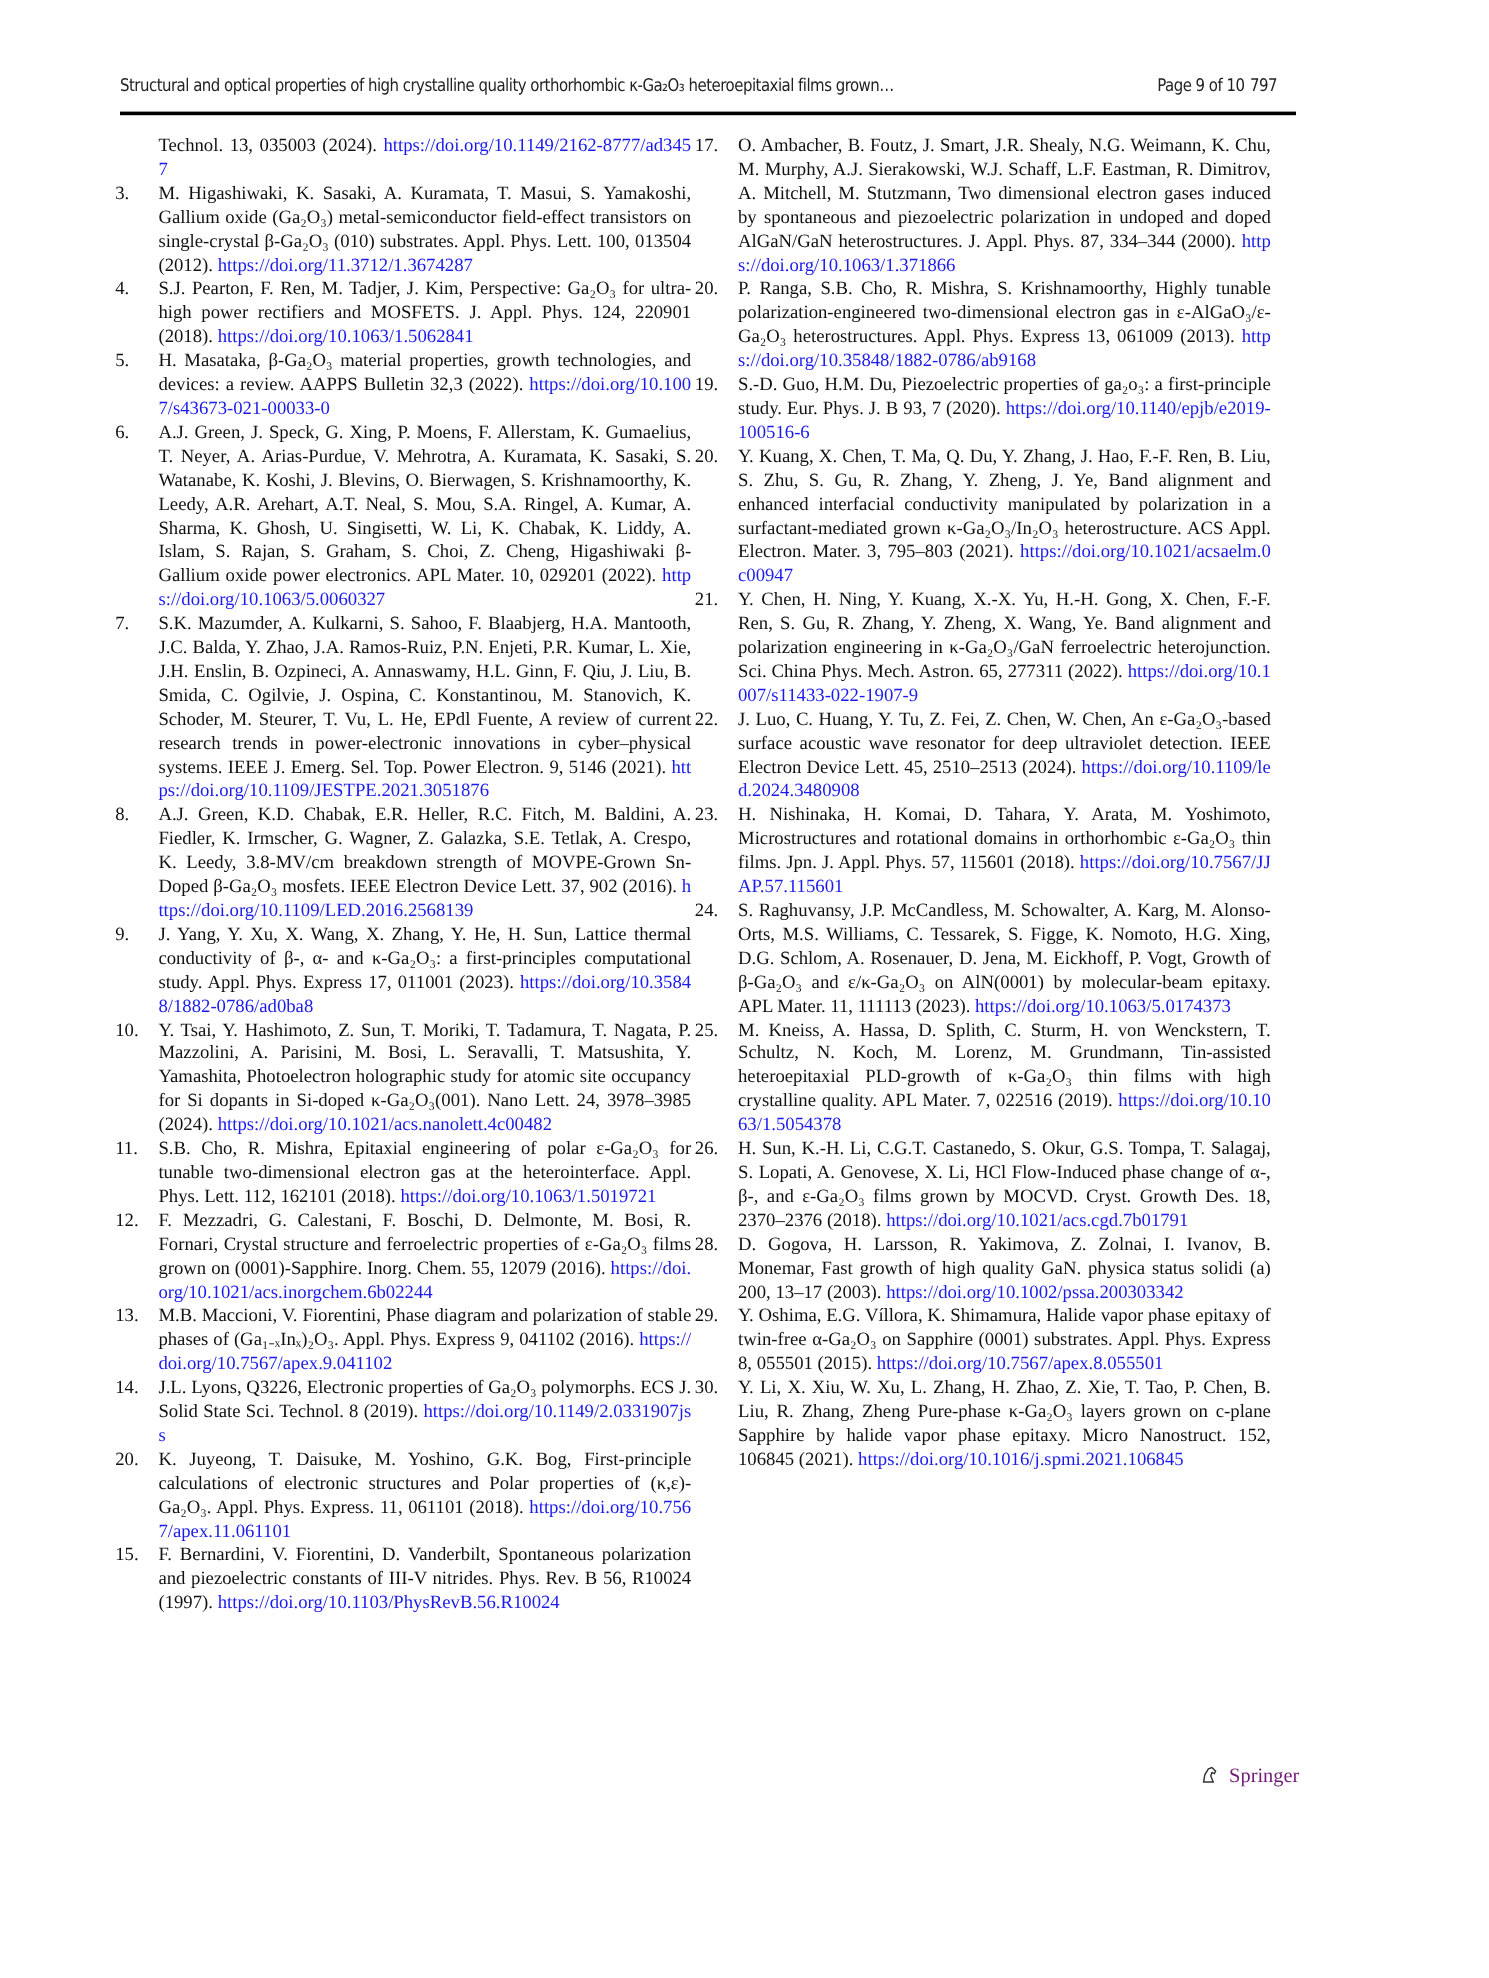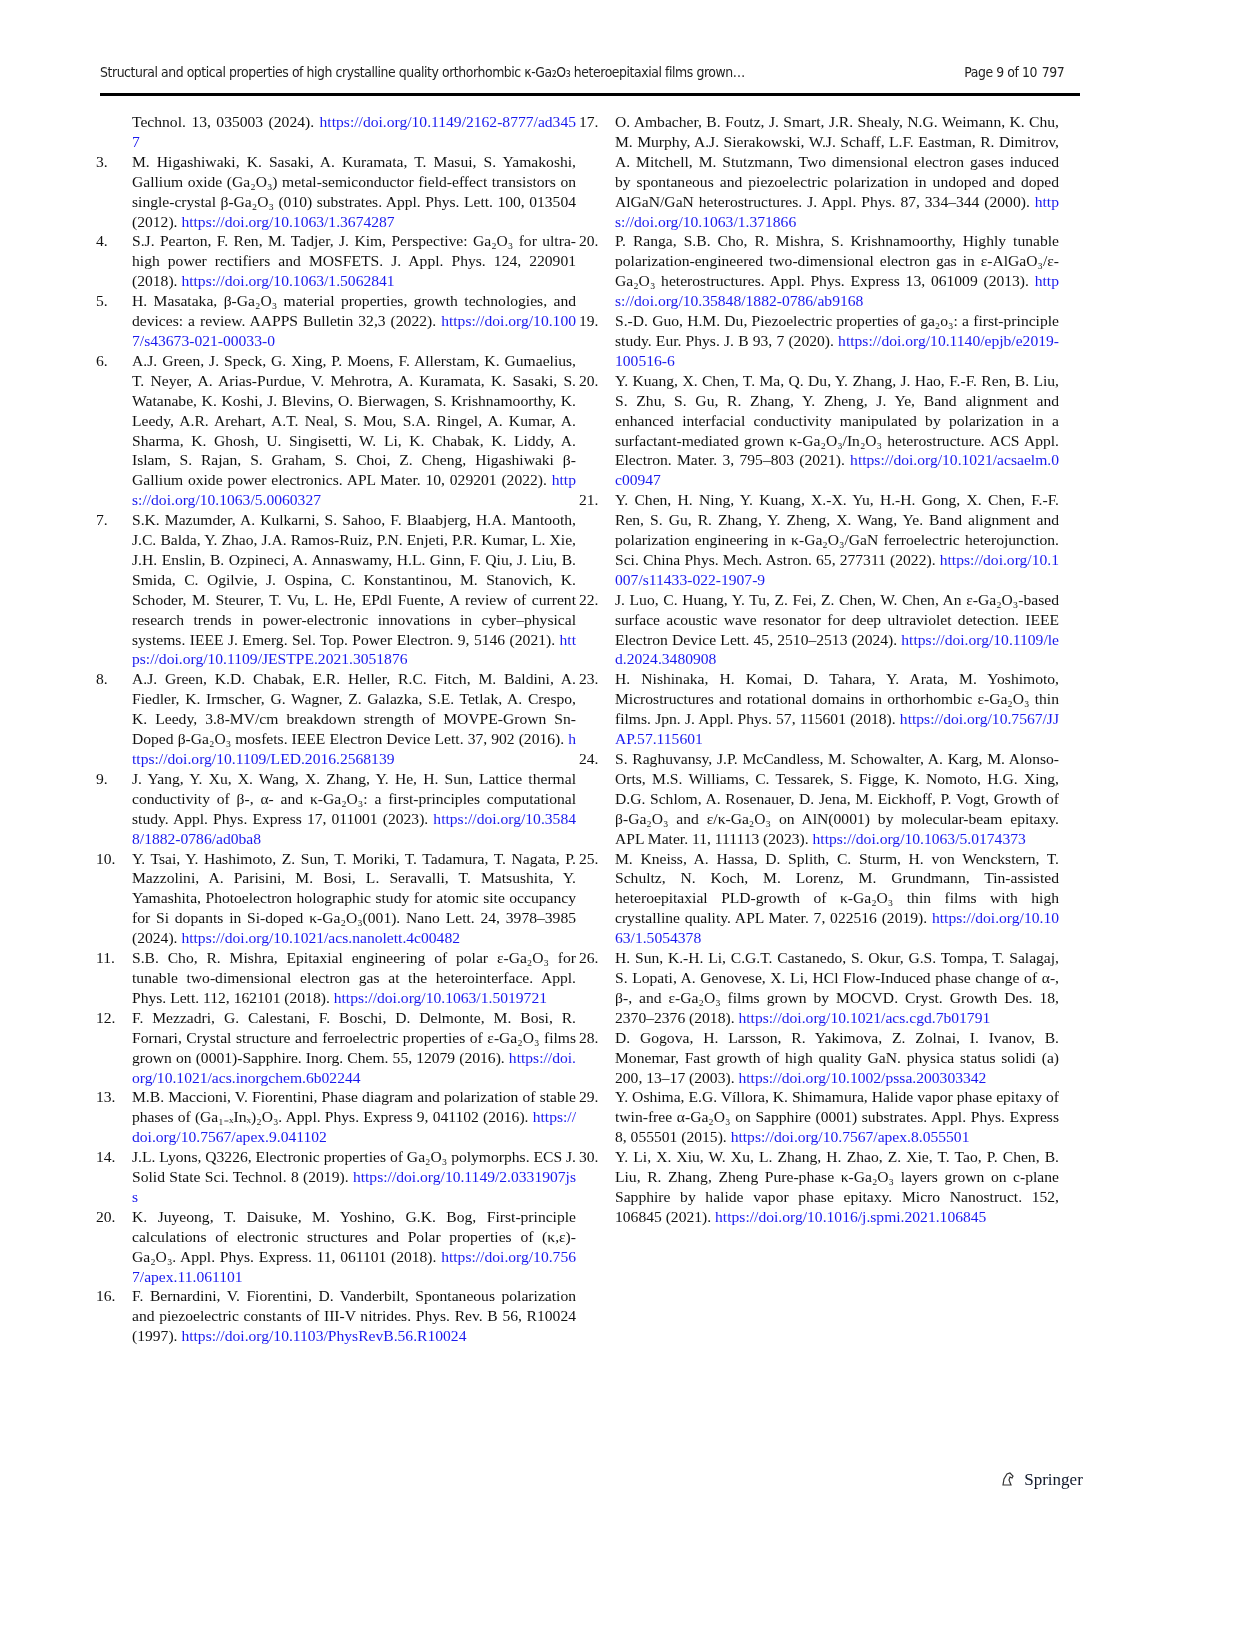--- a/index.html
+++ b/index.html
@@ -10,49 +10,49 @@
   .header .pnum { position: absolute; left: 1095px; }
   .rule { position: absolute; left: 100px; top: 93px; width: 980px; height: 3px; background: #000; }
   .col { position: absolute; top: 112px; width: 480px;
     font-family: "Liberation Serif", serif; font-size: 15.6px; line-height: 19.9px; color: #111; }
   .col.left { left: 96px; }
   .col.right { left: 579px; }
   .ref { position: relative; padding-left: 36px; text-align: justify; }
   .ref .num { position: absolute; left: 0; top: 0; }
   .ref.cont { padding-left: 36px; }
   a, .link { color: #1a1aee; text-decoration: none; word-break: break-all; }
-  .footer { position: absolute; left: 1000px; top: 1470px; font-family: "Liberation Serif", serif; font-size: 17px; color: #0f172a; }
+  .footer { position: absolute; left: 1000px; top: 1470px; font-family: "Liberation Serif", serif; font-size: 17px; color: #701a75; }
   .footer .logo { display: inline-block; width: 16px; height: 16px; vertical-align: -2px; margin-right: 4px; }
 </style>
 </head>
 <body>
 
 <div class="header">
   <span>Structural and optical properties of high crystalline quality orthorhombic κ-Ga₂O₃ heteroepitaxial films grown…</span>
   <span class="page">Page 9 of 10</span>
   <span class="pnum">797</span>
 </div>
 <div class="rule"></div>
 
 <div class="col left" id="col-left">
     <div class="ref cont"><span>Technol. 13, 035003 (2024). </span><span class="link">https://doi.org/10.1149/2162-8777/ad3457</span></div>
-    <div class="ref"><span class="num">3.</span><span>M. Higashiwaki, K. Sasaki, A. Kuramata, T. Masui, S. Yamakoshi, Gallium oxide (Ga₂O₃) metal-semiconductor field-effect transistors on single-crystal β-Ga₂O₃ (010) substrates. Appl. Phys. Lett. 100, 013504 (2012). </span><span class="link">https://doi.org/10.1063/1.3674287</span></div>
+    <div class="ref"><span class="num">3.</span><span>M. Higashiwaki, K. Sasaki, A. Kuramata, T. Masui, S. Yamakoshi, Gallium oxide (Ga₂O₃) metal-semiconductor field-effect transistors on single-crystal β-Ga₂O₃ (010) substrates. Appl. Phys. Lett. 100, 013504 (2012). </span><span class="link">https://doi.org/11.3712/1.3674287</span></div>
     <div class="ref"><span class="num">4.</span><span>S.J. Pearton, F. Ren, M. Tadjer, J. Kim, Perspective: Ga₂O₃ for ultra-high power rectifiers and MOSFETS. J. Appl. Phys. 124, 220901 (2018). </span><span class="link">https://doi.org/10.1063/1.5062841</span></div>
     <div class="ref"><span class="num">5.</span><span>H. Masataka, β-Ga₂O₃ material properties, growth technologies, and devices: a review. AAPPS Bulletin 32,3 (2022). </span><span class="link">https://doi.org/10.1007/s43673-021-00033-0</span></div>
     <div class="ref"><span class="num">6.</span><span>A.J. Green, J. Speck, G. Xing, P. Moens, F. Allerstam, K. Gumaelius, T. Neyer, A. Arias-Purdue, V. Mehrotra, A. Kuramata, K. Sasaki, S. Watanabe, K. Koshi, J. Blevins, O. Bierwagen, S. Krishnamoorthy, K. Leedy, A.R. Arehart, A.T. Neal, S. Mou, S.A. Ringel, A. Kumar, A. Sharma, K. Ghosh, U. Singisetti, W. Li, K. Chabak, K. Liddy, A. Islam, S. Rajan, S. Graham, S. Choi, Z. Cheng, Higashiwaki β-Gallium oxide power electronics. APL Mater. 10, 029201 (2022). </span><span class="link">https://doi.org/10.1063/5.0060327</span></div>
     <div class="ref"><span class="num">7.</span><span>S.K. Mazumder, A. Kulkarni, S. Sahoo, F. Blaabjerg, H.A. Mantooth, J.C. Balda, Y. Zhao, J.A. Ramos-Ruiz, P.N. Enjeti, P.R. Kumar, L. Xie, J.H. Enslin, B. Ozpineci, A. Annaswamy, H.L. Ginn, F. Qiu, J. Liu, B. Smida, C. Ogilvie, J. Ospina, C. Konstantinou, M. Stanovich, K. Schoder, M. Steurer, T. Vu, L. He, EPdl Fuente, A review of current research trends in power-electronic innovations in cyber–physical systems. IEEE J. Emerg. Sel. Top. Power Electron. 9, 5146 (2021). </span><span class="link">https://doi.org/10.1109/JESTPE.2021.3051876</span></div>
     <div class="ref"><span class="num">8.</span><span>A.J. Green, K.D. Chabak, E.R. Heller, R.C. Fitch, M. Baldini, A. Fiedler, K. Irmscher, G. Wagner, Z. Galazka, S.E. Tetlak, A. Crespo, K. Leedy, 3.8-MV/cm breakdown strength of MOVPE-Grown Sn-Doped β-Ga₂O₃ mosfets. IEEE Electron Device Lett. 37, 902 (2016). </span><span class="link">https://doi.org/10.1109/LED.2016.2568139</span></div>
     <div class="ref"><span class="num">9.</span><span>J. Yang, Y. Xu, X. Wang, X. Zhang, Y. He, H. Sun, Lattice thermal conductivity of β-, α- and κ-Ga₂O₃: a first-principles computational study. Appl. Phys. Express 17, 011001 (2023). </span><span class="link">https://doi.org/10.35848/1882-0786/ad0ba8</span></div>
     <div class="ref"><span class="num">10.</span><span>Y. Tsai, Y. Hashimoto, Z. Sun, T. Moriki, T. Tadamura, T. Nagata, P. Mazzolini, A. Parisini, M. Bosi, L. Seravalli, T. Matsushita, Y. Yamashita, Photoelectron holographic study for atomic site occupancy for Si dopants in Si-doped κ-Ga₂O₃(001). Nano Lett. 24, 3978–3985 (2024). </span><span class="link">https://doi.org/10.1021/acs.nanolett.4c00482</span></div>
     <div class="ref"><span class="num">11.</span><span>S.B. Cho, R. Mishra, Epitaxial engineering of polar ε-Ga₂O₃ for tunable two-dimensional electron gas at the heterointerface. Appl. Phys. Lett. 112, 162101 (2018). </span><span class="link">https://doi.org/10.1063/1.5019721</span></div>
     <div class="ref"><span class="num">12.</span><span>F. Mezzadri, G. Calestani, F. Boschi, D. Delmonte, M. Bosi, R. Fornari, Crystal structure and ferroelectric properties of ε-Ga₂O₃ films grown on (0001)-Sapphire. Inorg. Chem. 55, 12079 (2016). </span><span class="link">https://doi.org/10.1021/acs.inorgchem.6b02244</span></div>
     <div class="ref"><span class="num">13.</span><span>M.B. Maccioni, V. Fiorentini, Phase diagram and polarization of stable phases of (Ga₁₋ₓInₓ)₂O₃. Appl. Phys. Express 9, 041102 (2016). </span><span class="link">https://doi.org/10.7567/apex.9.041102</span></div>
     <div class="ref"><span class="num">14.</span><span>J.L. Lyons, Q3226, Electronic properties of Ga₂O₃ polymorphs. ECS J. Solid State Sci. Technol. 8 (2019). </span><span class="link">https://doi.org/10.1149/2.0331907jss</span></div>
     <div class="ref"><span class="num">20.</span><span>K. Juyeong, T. Daisuke, M. Yoshino, G.K. Bog, First-principle calculations of electronic structures and Polar properties of (κ,ε)-Ga₂O₃. Appl. Phys. Express. 11, 061101 (2018). </span><span class="link">https://doi.org/10.7567/apex.11.061101</span></div>
-    <div class="ref"><span class="num">16.</span><span>F. Bernardini, V. Fiorentini, D. Vanderbilt, Spontaneous polarization and piezoelectric constants of III-V nitrides. Phys. Rev. B 56, R10024 (1997). </span><span class="link">https://doi.org/10.1103/PhysRevB.56.R10024</span></div>
+    <div class="ref"><span class="num">15.</span><span>F. Bernardini, V. Fiorentini, D. Vanderbilt, Spontaneous polarization and piezoelectric constants of III-V nitrides. Phys. Rev. B 56, R10024 (1997). </span><span class="link">https://doi.org/10.1103/PhysRevB.56.R10024</span></div>
   </div>
 <div class="col right" id="col-right">
     <div class="ref"><span class="num">17.</span><span>O. Ambacher, B. Foutz, J. Smart, J.R. Shealy, N.G. Weimann, K. Chu, M. Murphy, A.J. Sierakowski, W.J. Schaff, L.F. Eastman, R. Dimitrov, A. Mitchell, M. Stutzmann, Two dimensional electron gases induced by spontaneous and piezoelectric polarization in undoped and doped AlGaN/GaN heterostructures. J. Appl. Phys. 87, 334–344 (2000). </span><span class="link">https://doi.org/10.1063/1.371866</span></div>
     <div class="ref"><span class="num">20.</span><span>P. Ranga, S.B. Cho, R. Mishra, S. Krishnamoorthy, Highly tunable polarization-engineered two-dimensional electron gas in ε-AlGaO₃/ε-Ga₂O₃ heterostructures. Appl. Phys. Express 13, 061009 (2013). </span><span class="link">https://doi.org/10.35848/1882-0786/ab9168</span></div>
     <div class="ref"><span class="num">19.</span><span>S.-D. Guo, H.M. Du, Piezoelectric properties of ga₂o₃: a first-principle study. Eur. Phys. J. B 93, 7 (2020). </span><span class="link">https://doi.org/10.1140/epjb/e2019-100516-6</span></div>
     <div class="ref"><span class="num">20.</span><span>Y. Kuang, X. Chen, T. Ma, Q. Du, Y. Zhang, J. Hao, F.-F. Ren, B. Liu, S. Zhu, S. Gu, R. Zhang, Y. Zheng, J. Ye, Band alignment and enhanced interfacial conductivity manipulated by polarization in a surfactant-mediated grown κ-Ga₂O₃/In₂O₃ heterostructure. ACS Appl. Electron. Mater. 3, 795–803 (2021). </span><span class="link">https://doi.org/10.1021/acsaelm.0c00947</span></div>
     <div class="ref"><span class="num">21.</span><span>Y. Chen, H. Ning, Y. Kuang, X.-X. Yu, H.-H. Gong, X. Chen, F.-F. Ren, S. Gu, R. Zhang, Y. Zheng, X. Wang, Ye. Band alignment and polarization engineering in κ-Ga₂O₃/GaN ferroelectric heterojunction. Sci. China Phys. Mech. Astron. 65, 277311 (2022). </span><span class="link">https://doi.org/10.1007/s11433-022-1907-9</span></div>
     <div class="ref"><span class="num">22.</span><span>J. Luo, C. Huang, Y. Tu, Z. Fei, Z. Chen, W. Chen, An ε-Ga₂O₃-based surface acoustic wave resonator for deep ultraviolet detection. IEEE Electron Device Lett. 45, 2510–2513 (2024). </span><span class="link">https://doi.org/10.1109/led.2024.3480908</span></div>
     <div class="ref"><span class="num">23.</span><span>H. Nishinaka, H. Komai, D. Tahara, Y. Arata, M. Yoshimoto, Microstructures and rotational domains in orthorhombic ε-Ga₂O₃ thin films. Jpn. J. Appl. Phys. 57, 115601 (2018). </span><span class="link">https://doi.org/10.7567/JJAP.57.115601</span></div>
     <div class="ref"><span class="num">24.</span><span>S. Raghuvansy, J.P. McCandless, M. Schowalter, A. Karg, M. Alonso-Orts, M.S. Williams, C. Tessarek, S. Figge, K. Nomoto, H.G. Xing, D.G. Schlom, A. Rosenauer, D. Jena, M. Eickhoff, P. Vogt, Growth of β-Ga₂O₃ and ε/κ-Ga₂O₃ on AlN(0001) by molecular-beam epitaxy. APL Mater. 11, 111113 (2023). </span><span class="link">https://doi.org/10.1063/5.0174373</span></div>

